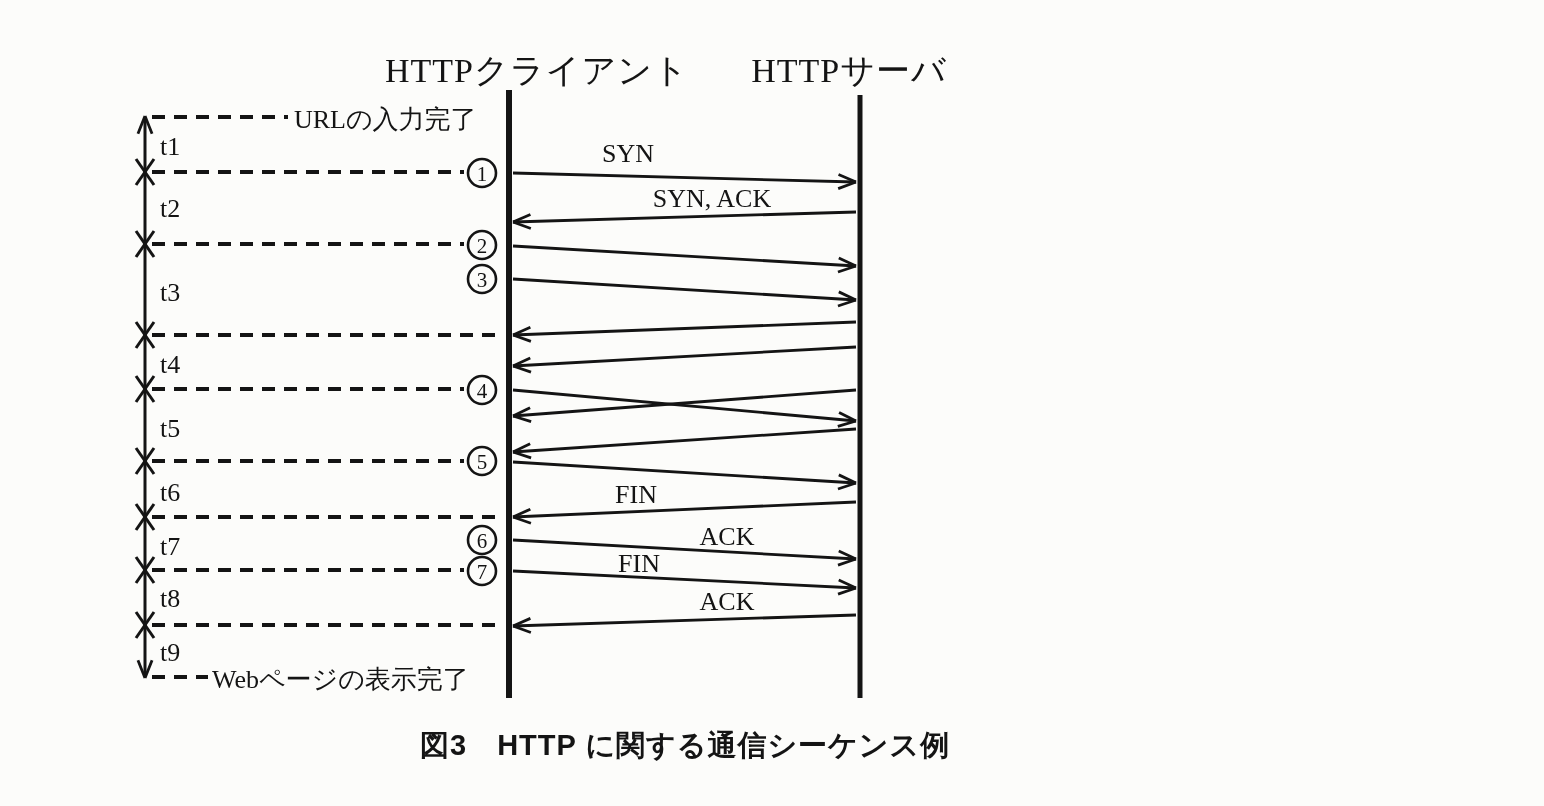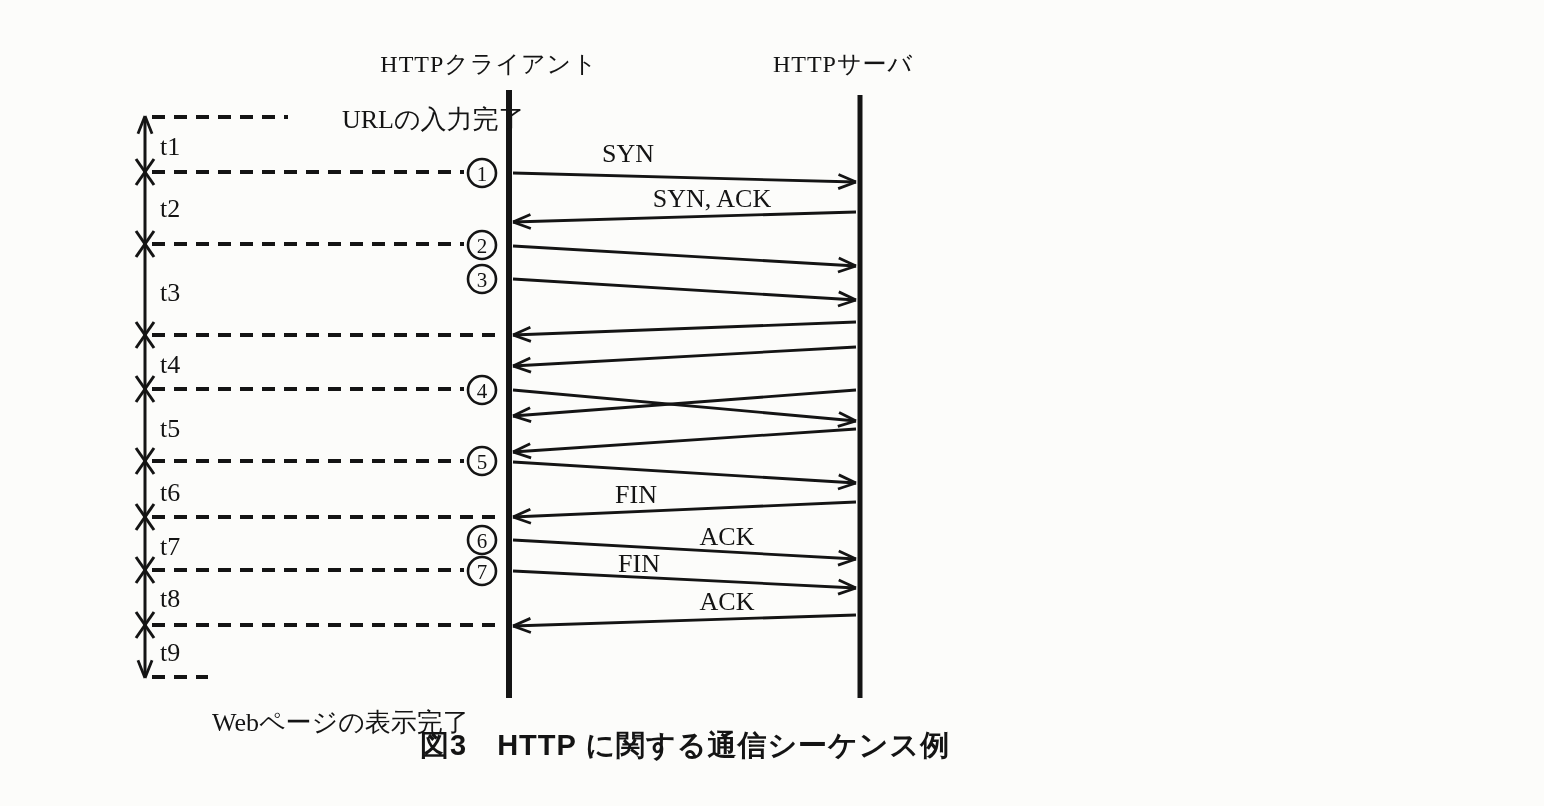--- a/index.html
+++ b/index.html
@@ -4,26 +4,26 @@
 <style>
   html,body{margin:0;padding:0;}
   body{background:#e8e8e6;}
   .page{
     position:relative; width:1544px; height:806px;
     background:#fcfcfa;
     font-family:"Liberation Serif","DejaVu Serif",serif;
     color:#141414; overflow:hidden;
   }
   .abs{position:absolute; white-space:nowrap;}
-  .hdr{font-size:24px; letter-spacing:1px; text-align:center;}
+  .hdr{font-size:34px; letter-spacing:1px; text-align:center;margin-left:6px;}
   .hdr-client{left:379px; top:48px; width:220px;}
   .hdr-server{left:733px; top:48px; width:220px;}
   .evt{font-size:26px;}
-  .evt-top{left:294px; top:102px;margin-left:48px;}
-  .evt-bottom{left:212px; top:662px;margin-top:43px;}
+  .evt-top{left:294px; top:102px;}
+  .evt-bottom{left:212px; top:662px;}
   .note{left:884px; top:594px; font-size:25px; line-height:34px;}
   .note .ind{padding-left:30px;}
   .caption{
     left:420px; top:726px; width:480px; text-align:right;
     font-size:29px; font-weight:700;
     font-family:"Liberation Sans","DejaVu Sans",sans-serif;
     letter-spacing:1px;
   }
   svg text{font-family:"Liberation Serif","DejaVu Serif",serif;}
 </style>

